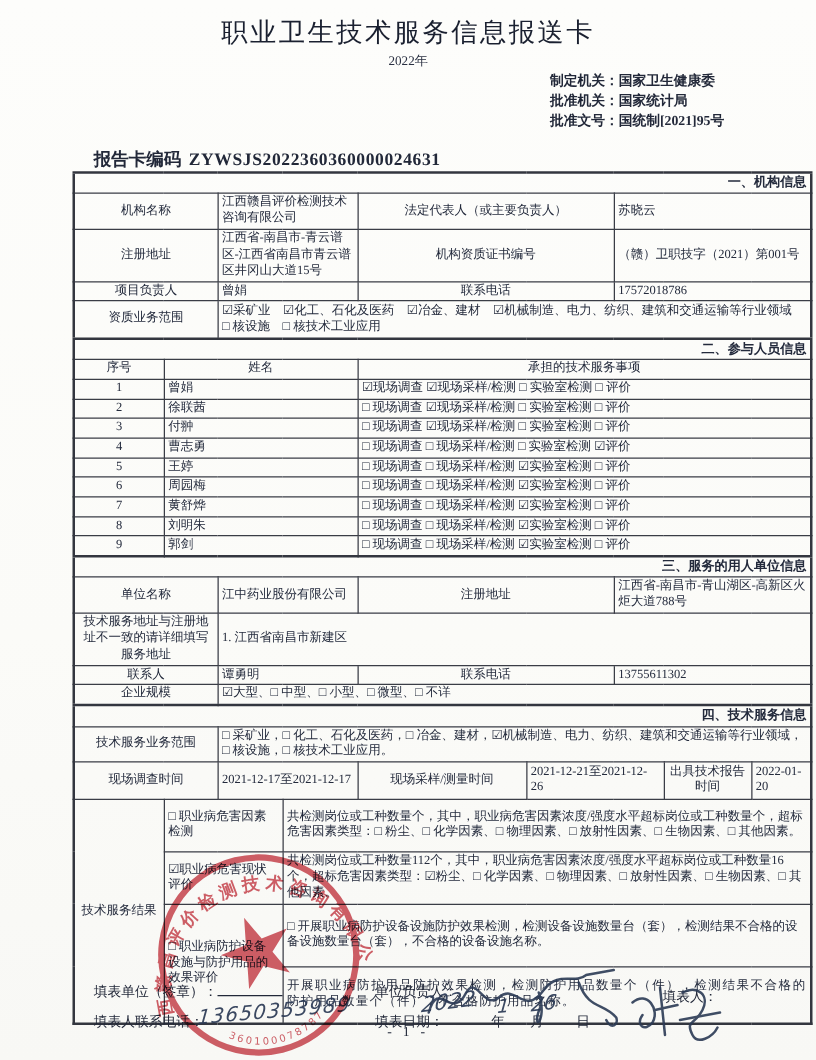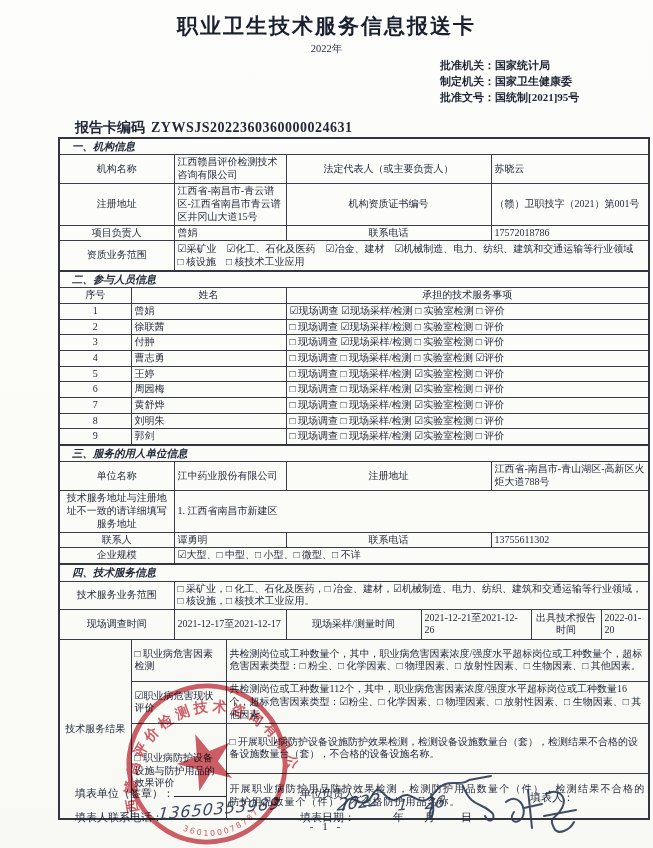--- a/index.html
+++ b/index.html
@@ -5,21 +5,21 @@
   html,body{margin:0;padding:0;background:#e8e8e6;}
   .page{
     position:relative; width:653px; height:848px; margin:0 auto;
     background:linear-gradient(180deg,#fdfdfb 0%,#fbfbf8 60%,#f8f8f5 100%);
     font-family:"Liberation Serif","DejaVu Serif","DejaVu Sans",serif;
     color:#222839; overflow:hidden;
   }
   .title{
     position:absolute; left:0; top:12px; width:100%; text-align:center;
     font-family:"Liberation Sans","DejaVu Sans",sans-serif;
-    font-weight:bold; font-size:21px; letter-spacing:2px; color:#1a2030;
+    font-weight:normal; font-size:21px; letter-spacing:2px; color:#1a2030;
   }
   .subyear{
     position:absolute; left:0; top:42px; width:100%; text-align:center;
     font-size:10.5px; color:#2a3042;
   }
   .meta{
     position:absolute; left:440px; top:57px; font-size:11px; font-weight:bold;
     line-height:16px; color:#222839;
   }
   .meta .ln{white-space:nowrap;}
@@ -36,21 +36,21 @@
   }
   table.frm td{
     border:1px solid #3a3d46; font-size:10px; line-height:1.27;
     padding:1px 3px; vertical-align:middle; color:#232a3c;
     overflow:hidden;
   }
   td.lab{text-align:center;}
   td.val{text-align:left;}
   tr.sec td{
     border-top:2px solid #33363f; font-weight:bold; font-size:10.5px;
-    text-align:left; padding-left:12px;font-style:italic;
+    text-align:right; padding-left:12px;
   }
   tr.phead td{text-align:center;}
   td.top{vertical-align:top;margin-left:33px;}
   td.spread{text-align:justify; letter-spacing:1px;}
   .nowrap{white-space:nowrap;}
   .small{font-size:9.5px;}
 
   .footer-line{position:absolute; font-size:11px; color:#222839; white-space:nowrap;}
   .blank-line{display:inline-block; width:52px; border-bottom:1px solid #222839; height:10px; vertical-align:baseline;}
   .pagenum{
@@ -70,22 +70,22 @@
 </style>
 </head>
 <body>
 
 <div class="page">
 
   <div class="title">职业卫生技术服务信息报送卡</div>
   <div class="subyear">2022年</div>
 
   <div class="meta">
+    <div class="ln"><span>制定机关：</span><span>国家卫生健康委</span></div>
     <div class="ln"><span>批准机关：</span><span>国家统计局</span></div>
-    <div class="ln"><span>制定机关：</span><span>国家卫生健康委</span></div>
     <div class="ln"><span>批准文号：</span><span>国统制[2021]95号</span></div>
   </div>
 
   <div class="report-code">
     <span>报告卡编码</span><span class="val">ZYWSJS2022360360000024631</span>
   </div>
 
   <table class="frm">
     <colgroup>
       <col style="width:72px">

